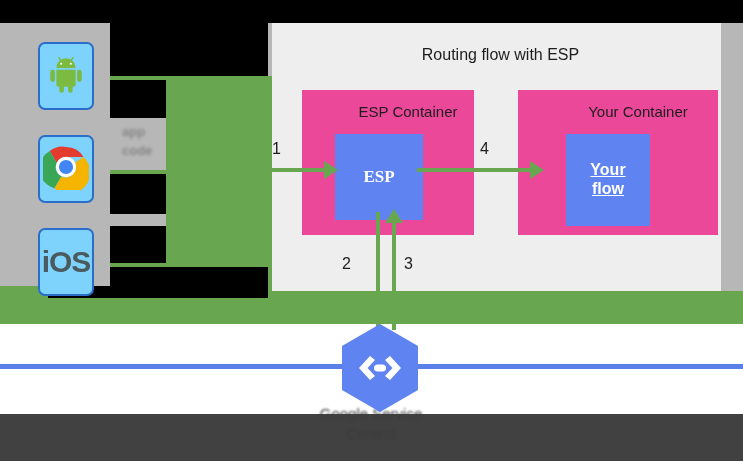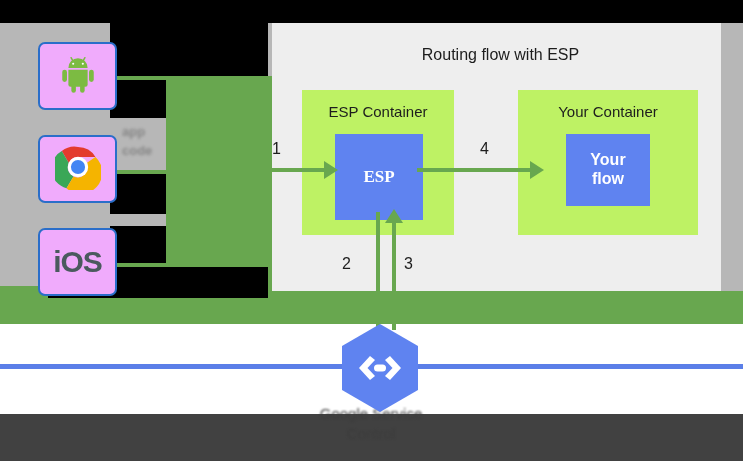--- a/index.html
+++ b/index.html
@@ -71,22 +71,22 @@
     background: #68a74f;
   }
   .green-stub {
     position: absolute;
     background: #68a74f;
   }
 
   
   .device-card {
     position: absolute;
-    width: 79px; height: 68px;
-    background: #f0abfc;
+    width: 56px; height: 68px;
+    background: #7dd3fc;
     border: 2px solid #2a6ec9;
     border-radius: 7px;
     box-sizing: border-box;
     display: flex;
     align-items: center;
     justify-content: center;
     z-index: 6;
   }
   .device-card.ios-card {
     font-weight: bold;
@@ -122,21 +122,22 @@
     position: absolute;
     left: 0; top: 23px;
     width: 457px;
     text-align: center;
     font-size: 16px;
     color: #1d1d1d;
   }
 
   .sub-container {
     position: absolute;
-    background: #bef264;
+    background: #ec4899;
+    padding-left: 20px;
   }
   .sub-container-title {
     position: absolute;
     width: 100%;
     top: 13px;
     text-align: center;
     font-size: 15px;
     color: #1d1d1d;
   }
 
@@ -289,21 +290,21 @@
 
     <div class="sub-container" style="left:30px; top:67px; width:152px; height:145px;">
       <div class="sub-container-title">ESP Container</div>
       <div class="blue-box esp" style="left:33px; top:44px; width:88px; height:86px;">
         <span>ESP</span>
       </div>
     </div>
 
     <div class="sub-container" style="left:246px; top:67px; width:180px; height:145px;">
       <div class="sub-container-title">Your Container</div>
-      <div class="blue-box yourcode" style="left:48px; top:44px; width:84px; height:72px; flex-direction:column;">
+      <div class="blue-box yourcode" style="left:48px; top:44px; width:84px; height:92px; flex-direction:column;text-decoration:underline;">
         <span>Your</span>
         <span>flow</span>
       </div>
     </div>
   </div>
 
   <div class="arrow-line-h" style="left:264px; top:168px; width:62px;"></div>
   <div class="arrow-head-r" style="left:324px; top:161px;"></div>
   <div class="step-num" style="left:272px; top:140px;">1</div>
 

